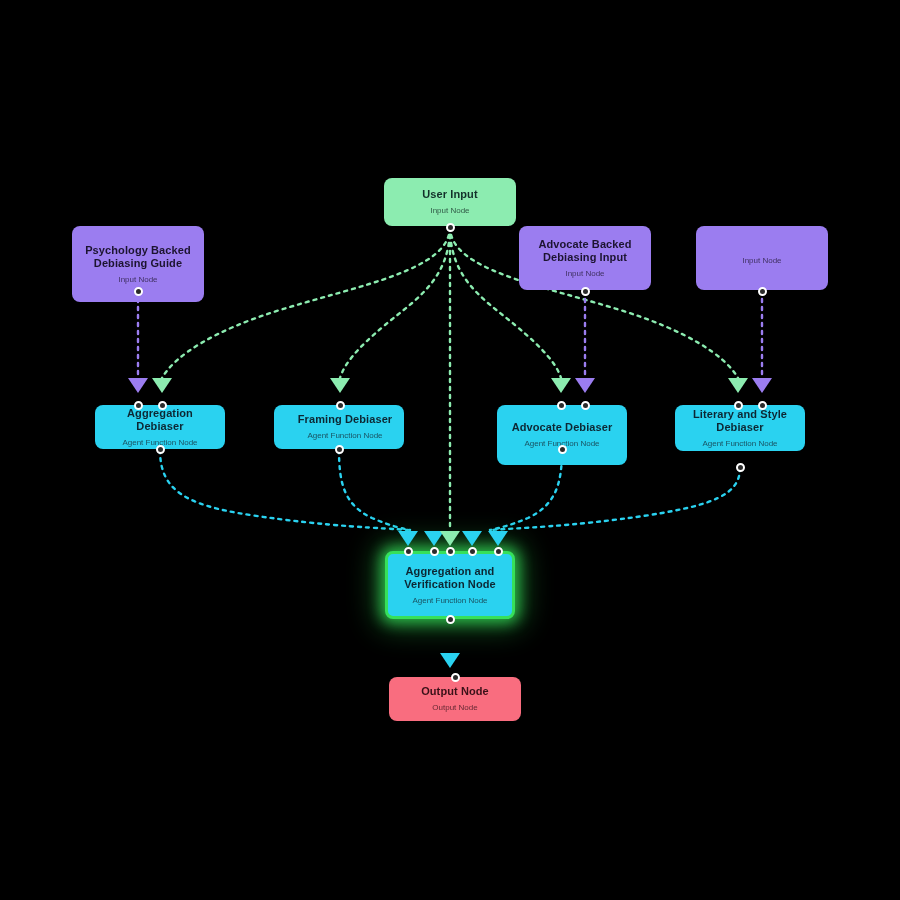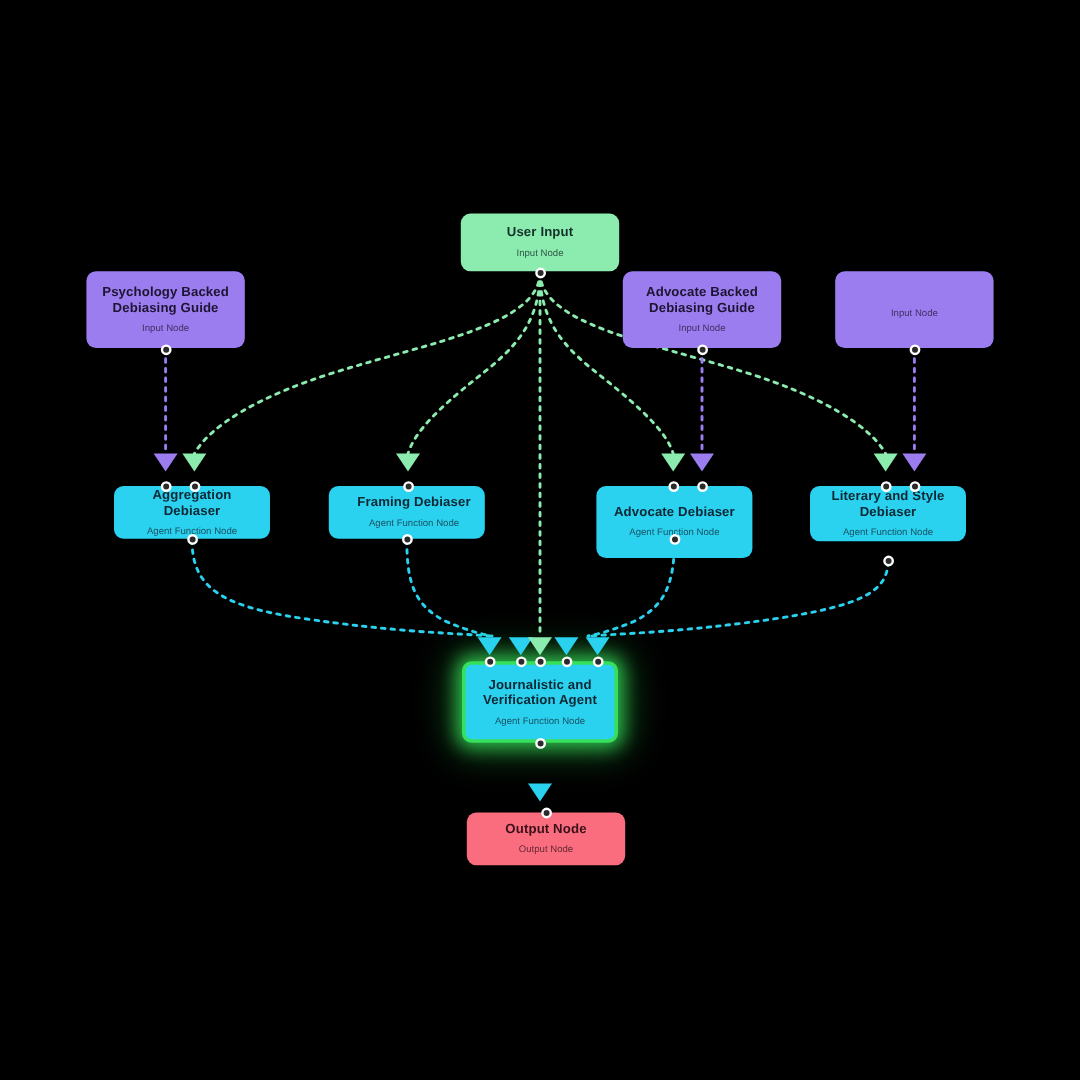--- a/index.html
+++ b/index.html
@@ -159,28 +159,28 @@
   <div class="arrow arrow-cyan" style="left:488px; top:531px;"></div>
 
   <div class="arrow arrow-cyan" style="left:440px; top:653px;"></div>
 
   <div class="node node-user" style="left:384px; top:178px; width:132px; height:48px;">
     <div class="node-title">User Input</div>
     <div class="node-sub">Input Node</div>
   </div>
   <div class="port" style="left:450px; top:227px;"></div>
 
-  <div class="node node-input" style="left:72px; top:226px; width:132px; height:64px;">
+  <div class="node node-input" style="left:72px; top:226px; width:132px; height:76px;">
     <div class="node-title">Psychology Backed Debiasing Guide</div>
     <div class="node-sub">Input Node</div>
   </div>
   <div class="port" style="left:138px; top:291px;"></div>
 
   <div class="node node-input" style="left:519px; top:226px; width:132px; height:64px;">
-    <div class="node-title">Advocate Backed Debiasing Guide</div>
+    <div class="node-title">Advocate Backed Debiasing Input</div>
     <div class="node-sub">Input Node</div>
   </div>
   <div class="port" style="left:585px; top:291px;"></div>
 
   <div class="node node-input" style="left:696px; top:226px; width:132px; height:64px;">
     <div class="node-sub">Input Node</div>
   </div>
   <div class="port" style="left:762px; top:291px;"></div>
 
   <div class="node node-agent" style="left:95px; top:405px; width:130px; height:44px;">
@@ -208,21 +208,21 @@
 
   <div class="node node-agent" style="left:675px; top:405px; width:130px; height:46px;">
     <div class="node-title">Literary and Style Debiaser</div>
     <div class="node-sub">Agent Function Node</div>
   </div>
   <div class="port" style="left:738px; top:405px;"></div>
   <div class="port" style="left:762px; top:405px;"></div>
   <div class="port" style="left:740px; top:467px;"></div>
 
   <div class="node node-agent node-selected" style="left:385px; top:551px; width:130px; height:68px;">
-    <div class="node-title">Journalistic and Verification Agent</div>
+    <div class="node-title">Aggregation and Verification Node</div>
     <div class="node-sub">Agent Function Node</div>
   </div>
   <div class="port" style="left:408px; top:551px;"></div>
   <div class="port" style="left:434px; top:551px;"></div>
   <div class="port" style="left:450px; top:551px;"></div>
   <div class="port" style="left:472px; top:551px;"></div>
   <div class="port" style="left:498px; top:551px;"></div>
   <div class="port" style="left:450px; top:619px;"></div>
 
   <div class="node node-output" style="left:389px; top:677px; width:132px; height:44px;">

